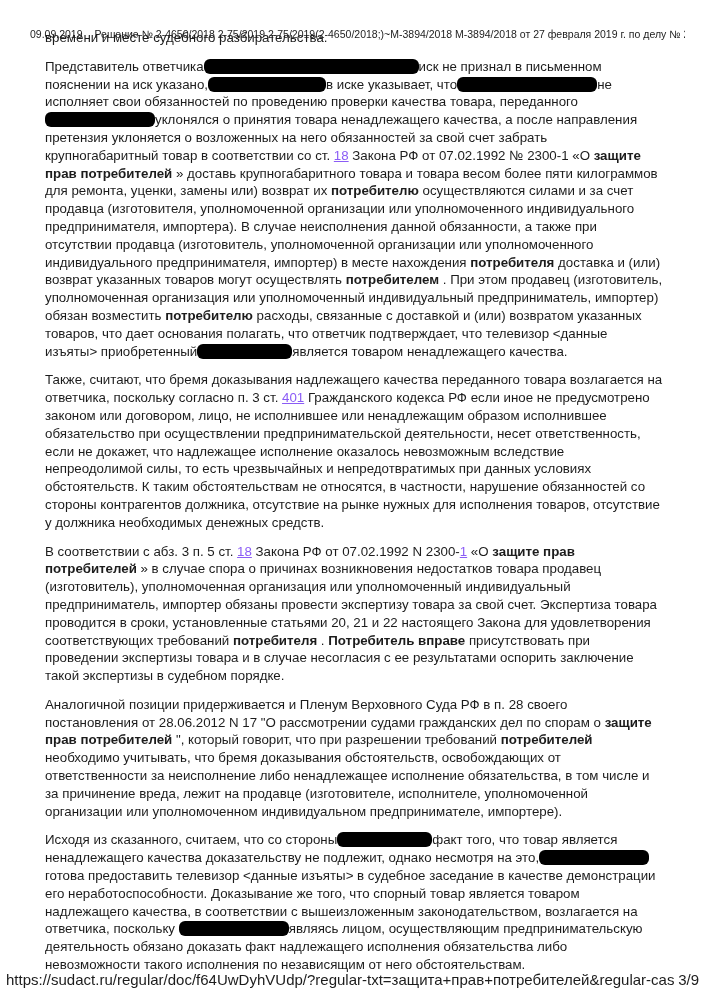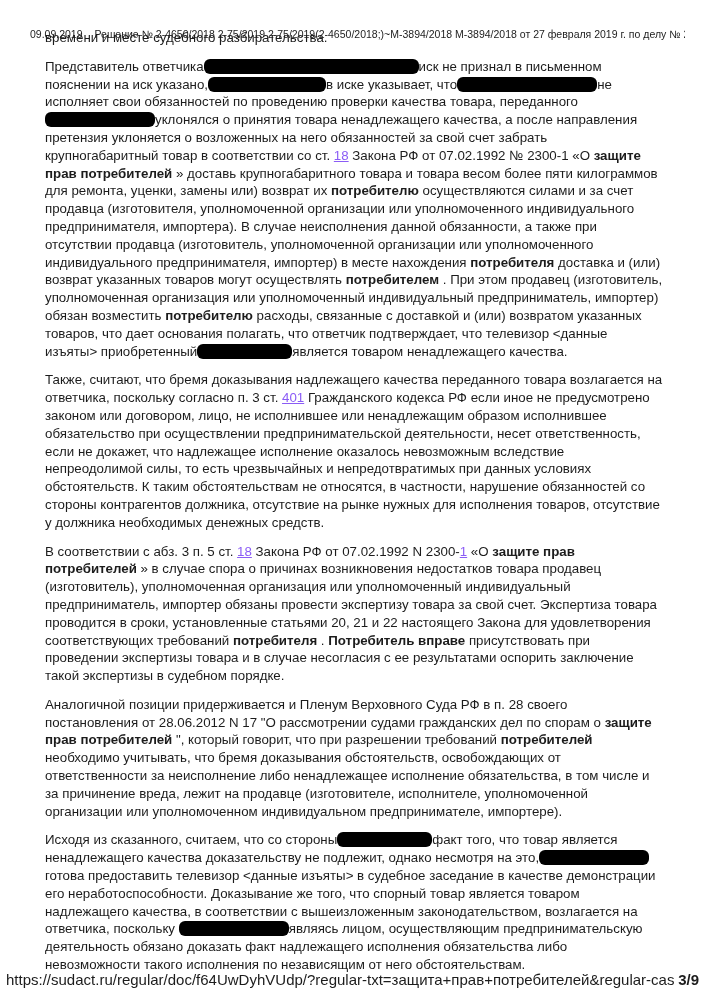--- a/index.html
+++ b/index.html
@@ -37,21 +37,21 @@
     border-radius: 6px;
     vertical-align: -3px;
   }
   .page-footer {
     position: absolute; left: 6px; right: 8px; bottom: 12px;
     display: flex; justify-content: space-between; align-items: baseline;
     font-size: 15px; color: #1c1c1c;
     white-space: nowrap;
   }
   .footer-url { overflow: hidden; }
-  .footer-page { margin-left: 4px; font-weight: bold; }
+  .footer-page { margin-left: 4px; }
 </style>
 </head>
 <body>
 
 <div class="page-header">
   <span class="header-date">09.09.2019</span>
   <span class="header-title">Решение № 2-4650/2018 2-75/2019 2-75/2019(2-4650/2018;)~М-3894/2018 М-3894/2018 от 27 февраля 2019 г. по делу № 2-4...</span>
 </div>
 
 <div class="doc">

